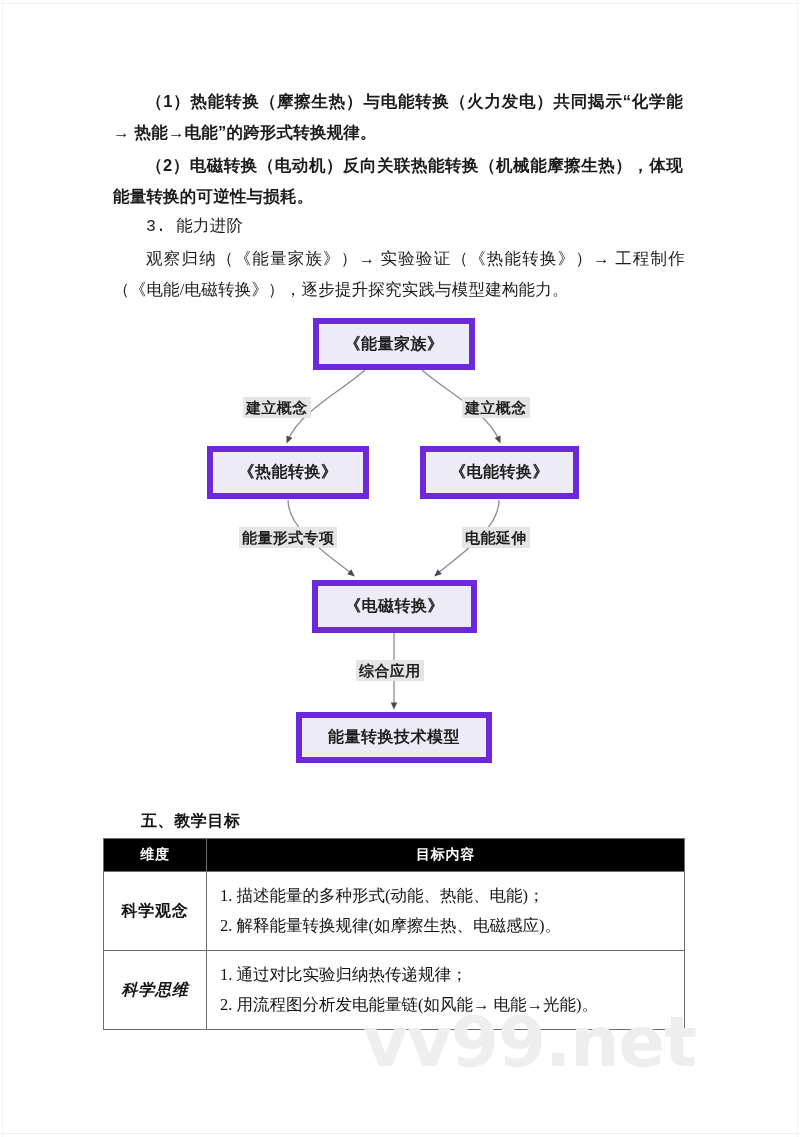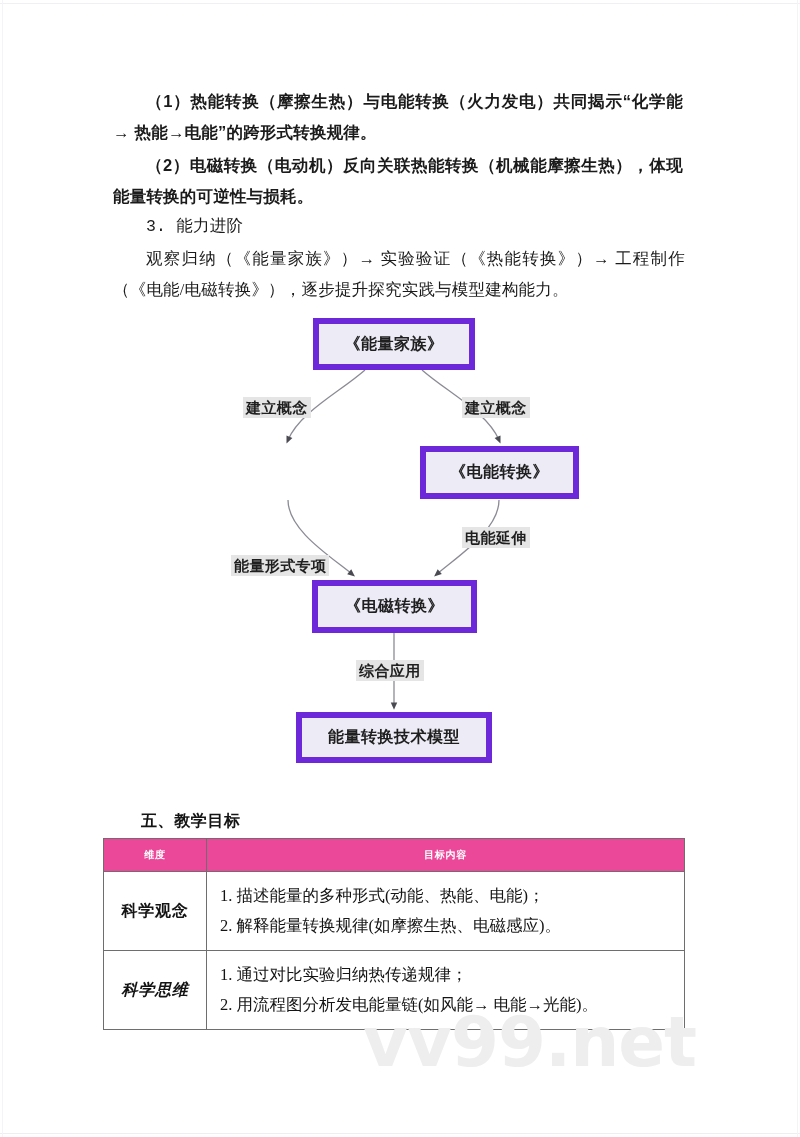--- a/index.html
+++ b/index.html
@@ -134,25 +134,25 @@
     top: 838px;
     width: 582px;
     border-collapse: collapse;
     table-layout: fixed;
   }
   #goals-table th, #goals-table td {
     border: 1px solid #6e6e6e;
     padding: 0;
   }
   #goals-table thead th {
-    background: #ec4899;
+    background: #000000;
     color: #ffffff;
     font-family: "Liberation Sans", "DejaVu Sans", sans-serif;
     font-weight: bold;
-    font-size: 10px;
+    font-size: 14px;
     height: 32px;
     letter-spacing: 0.8px;
     text-align: center;
   }
   .col-dim { width: 102px; }
   .cell-dim {
     text-align: center;
     vertical-align: middle;
     font-family: "Liberation Sans", "DejaVu Sans", sans-serif;
     font-weight: bold;
@@ -213,36 +213,39 @@
 
     <path d="M499,200 C499,230 458,256 437,274" fill="none" stroke="#8b8b95" stroke-width="1.3" marker-end="url(#arrowhead)"></path>
 
     <path d="M394,333 L394,406" fill="none" stroke="#8b8b95" stroke-width="1.3" marker-end="url(#arrowhead)"></path>
   </svg>
 
   <div class="fc-box" style="left:313px; top:18px; width:162px; height:52px;">
     <span>《能量家族》</span>
   </div>
 
+  <div class="fc-box" style="left:207px; top:146px; width:162px; height:53px;">
+    <span>《热能转换》</span>
+  </div>
 
   <div class="fc-box" style="left:420px; top:146px; width:159px; height:53px;">
     <span>《电能转换》</span>
   </div>
 
   <div class="fc-box" style="left:312px; top:280px; width:165px; height:53px;">
     <span>《电磁转换》</span>
   </div>
 
   <div class="fc-box" style="left:296px; top:412px; width:196px; height:51px;">
     <span>能量转换技术模型</span>
   </div>
 
   <div class="fc-label" style="left:243px; top:97px;">建立概念</div>
   <div class="fc-label" style="left:462px; top:97px;">建立概念</div>
-  <div class="fc-label" style="left:231px; top:227px;margin-top:28px;">能量形式专项</div>
+  <div class="fc-label" style="left:239px; top:227px;">能量形式专项</div>
   <div class="fc-label" style="left:462px; top:227px;">电能延伸</div>
   <div class="fc-label" style="left:356px; top:360px;">综合应用</div>
 </div>
 
 <div id="sec-heading">五、教学目标</div>
 
 <table id="goals-table">
   <thead>
     <tr>
       <th class="col-dim">维度</th>

